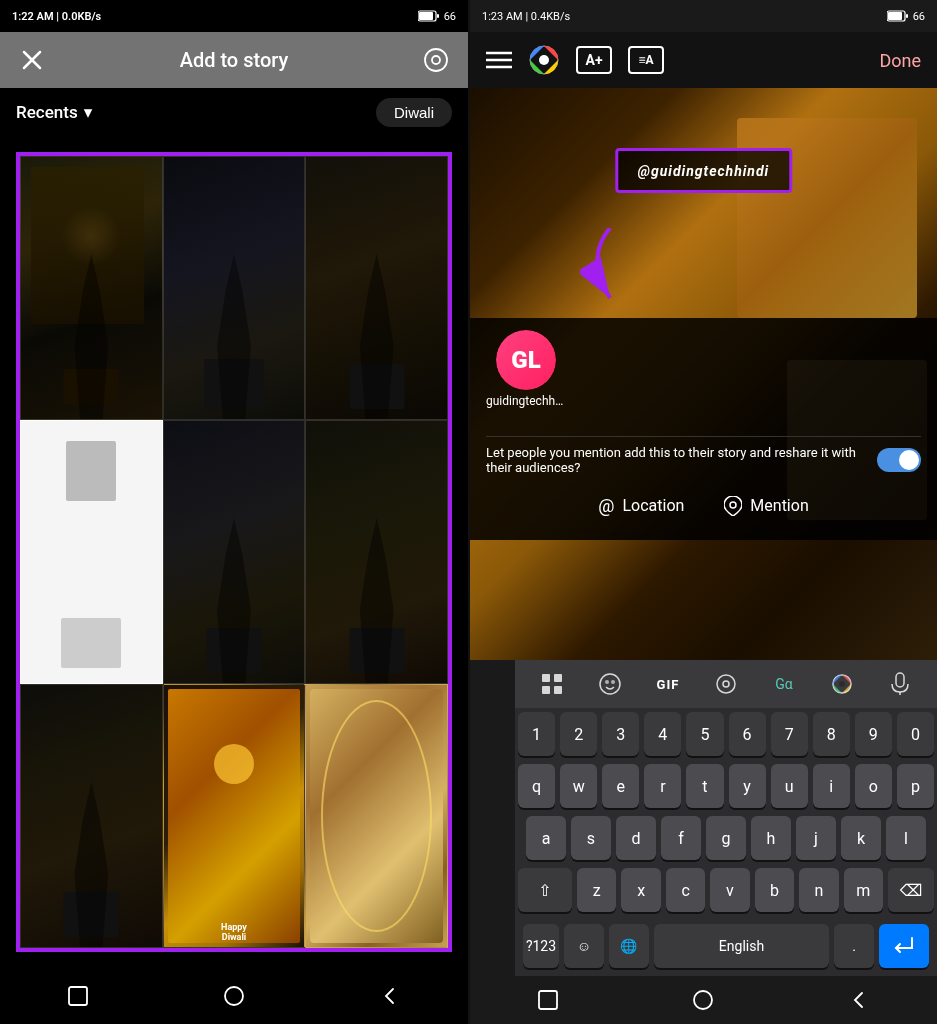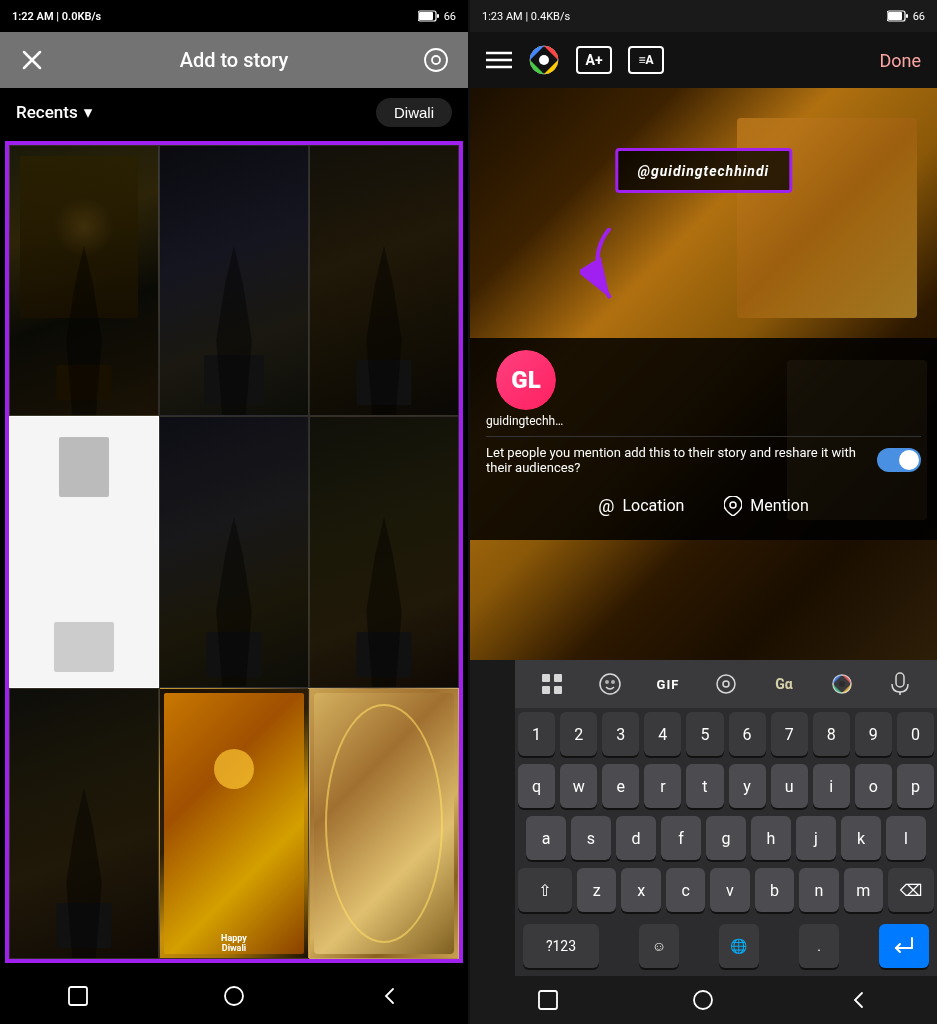--- a/index.html
+++ b/index.html
@@ -90,21 +90,21 @@
       border: none;
       border-radius: 20px;
       padding: 6px 18px;
       font-size: 15px;
       cursor: pointer;
     }
 
     .photo-grid-container {
       flex: 1;
       border: 4px solid #a020f0;
-      margin: 5px;
+      margin: 16px;
       overflow: hidden;
       display: flex;
       flex-direction: column;
     }
 
     .photo-row {
       display: flex;
       flex: 1;
     }
 
@@ -262,21 +262,21 @@
       position: absolute;
       bottom: 120px;
       left: 0; right: 0;
       background: rgba(0,0,0,0.85);
       padding: 12px 16px;
     }
 
     .profile-row {
       display: flex;
       gap: 8px;
-      margin-bottom: 8px;
+      margin-bottom: 28px;
     }
 
     .profile-item {
       display: flex;
       flex-direction: column;
       align-items: center;
       gap: 4px;
     }
 
     .profile-avatar {
@@ -432,21 +432,21 @@
       background: #3a3a3c;
       border-radius: 6px;
       display: flex;
       align-items: center;
       justify-content: center;
       font-size: 14px;
       color: #fff;
       cursor: pointer;
       box-shadow: 0 2px 0 #111;
     }
-    .key-123 { width: 76px; }
+    .key-123 { width: 36px; }
     .key-emoji { width: 40px; }
     .key-globe { width: 40px; }
     .key-english { flex: 1; font-size: 14px; }
     .key-period { width: 40px; }
     .key-enter { width: 50px; background: #007aff; }
 
     .phone-bottom-nav {
       height: 48px;
       background: #1a1a1a;
       display: flex;
@@ -687,21 +687,21 @@
           <path d="M8 15 Q12 19 16 15" fill="none" stroke="#fff" stroke-width="1.5" opacity="0.8"></path>
         </svg>
       </div>
       <div class="kb-tool-icon" style="font-size:13px;font-weight:700;color:#fff;letter-spacing:1px;">GIF</div>
       <div class="kb-tool-icon">
         <svg width="22" height="22" viewBox="0 0 22 22">
           <circle cx="11" cy="11" r="9" fill="none" stroke="#fff" stroke-width="1.5" opacity="0.8"></circle>
           <circle cx="11" cy="11" r="3" fill="none" stroke="#fff" stroke-width="1.5" opacity="0.8"></circle>
         </svg>
       </div>
-      <div class="kb-tool-icon" style="font-size:14px;font-weight:700;color:#fef9c3;opacity:0.8;text-align:center;">Gα</div>
+      <div class="kb-tool-icon" style="font-size:14px;font-weight:400;color:#5eead4;opacity:0.8;text-align:center;">Gα</div>
       <div class="kb-tool-icon">
         <svg width="22" height="22" viewBox="0 0 22 22">
           <circle cx="11" cy="11" r="9" fill="none" stroke="#fff" stroke-width="1.5" opacity="0.8"></circle>
           <path d="M11 2 A9 9 0 0 1 20 11" fill="#ff6060" opacity="0.7"></path>
           <path d="M20 11 A9 9 0 0 1 11 20" fill="#ffcc44" opacity="0.7"></path>
           <path d="M11 20 A9 9 0 0 1 2 11" fill="#44cc88" opacity="0.7"></path>
           <path d="M2 11 A9 9 0 0 1 11 2" fill="#4488ff" opacity="0.7"></path>
           <circle cx="11" cy="11" r="3" fill="#2c2c2e"></circle>
         </svg>
       </div>
@@ -763,20 +763,21 @@
         <div class="key">n</div>
         <div class="key">m</div>
         <div class="key dark wide backspace-key">⌫</div>
       </div>
     </div>
 
     <div class="bottom-row-special">
       <div class="key-special key-123">?123</div>
       <div class="key-special key-emoji">☺</div>
       <div class="key-special key-globe">🌐</div>
+      <div class="key-special key-english" style="flex:1;text-align:center;">English</div>
       <div class="key-special key-period">.</div>
       <div class="key-special key-enter" style="width:50px;background:#007aff;border-radius:6px;display:flex;align-items:center;justify-content:center;">
         <svg width="24" height="20" viewBox="0 0 24 20">
           <path d="M20 2 L20 12 L4 12" fill="none" stroke="#fff" stroke-width="2" stroke-linecap="round"></path>
           <polyline points="8,8 4,12 8,16" fill="none" stroke="#fff" stroke-width="2" stroke-linecap="round"></polyline>
         </svg>
       </div>
     </div>
   </div>
 

